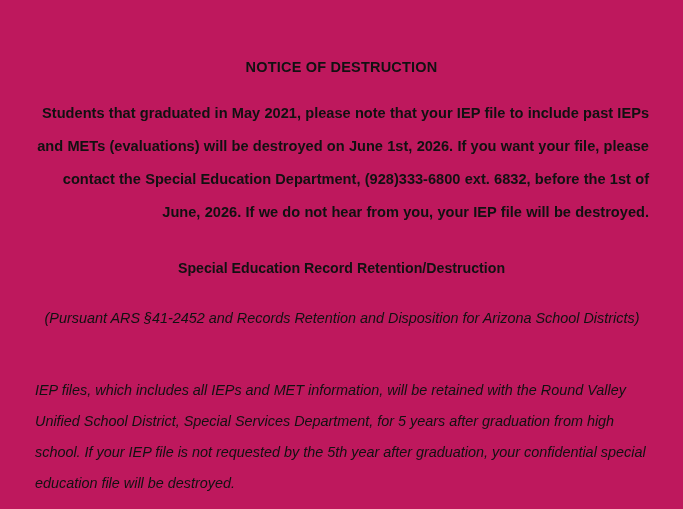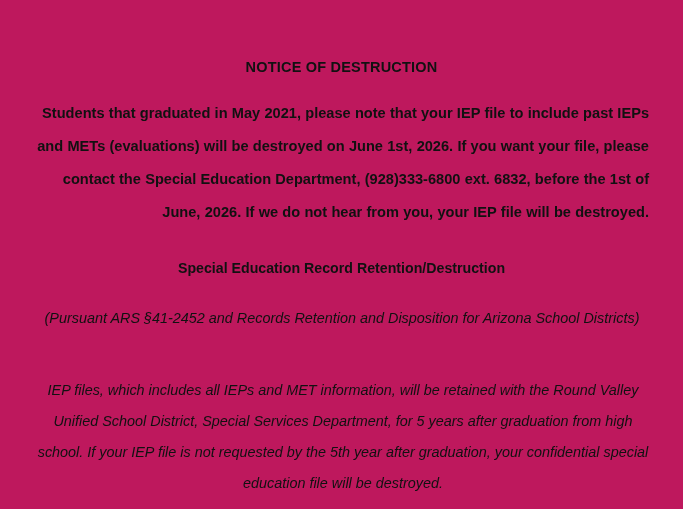--- a/index.html
+++ b/index.html
@@ -75,21 +75,21 @@
 
   
   .policy-body {
     position: absolute;
     top: 375px;
     left: 35px;
     width: 616px;
     font-size: 14.4px;
     font-style: italic;
     line-height: 31px;
-    text-align: center;
+    text-align: left;
   }
 </style>
 </head>
 <body>
 
 <div class="page">
 
   <div class="doc-title">NOTICE OF DESTRUCTION</div>
 
   <div class="notice-body">Students that graduated in May 2021, please note that your IEP file to include past IEPs and METs (evaluations) will be destroyed on June 1st, 2026. If you want your file, please contact the Special Education Department, (928)333-6800 ext. 6832, before the 1st of June, 2026. If we do not hear from you, your IEP file will be destroyed.</div>

